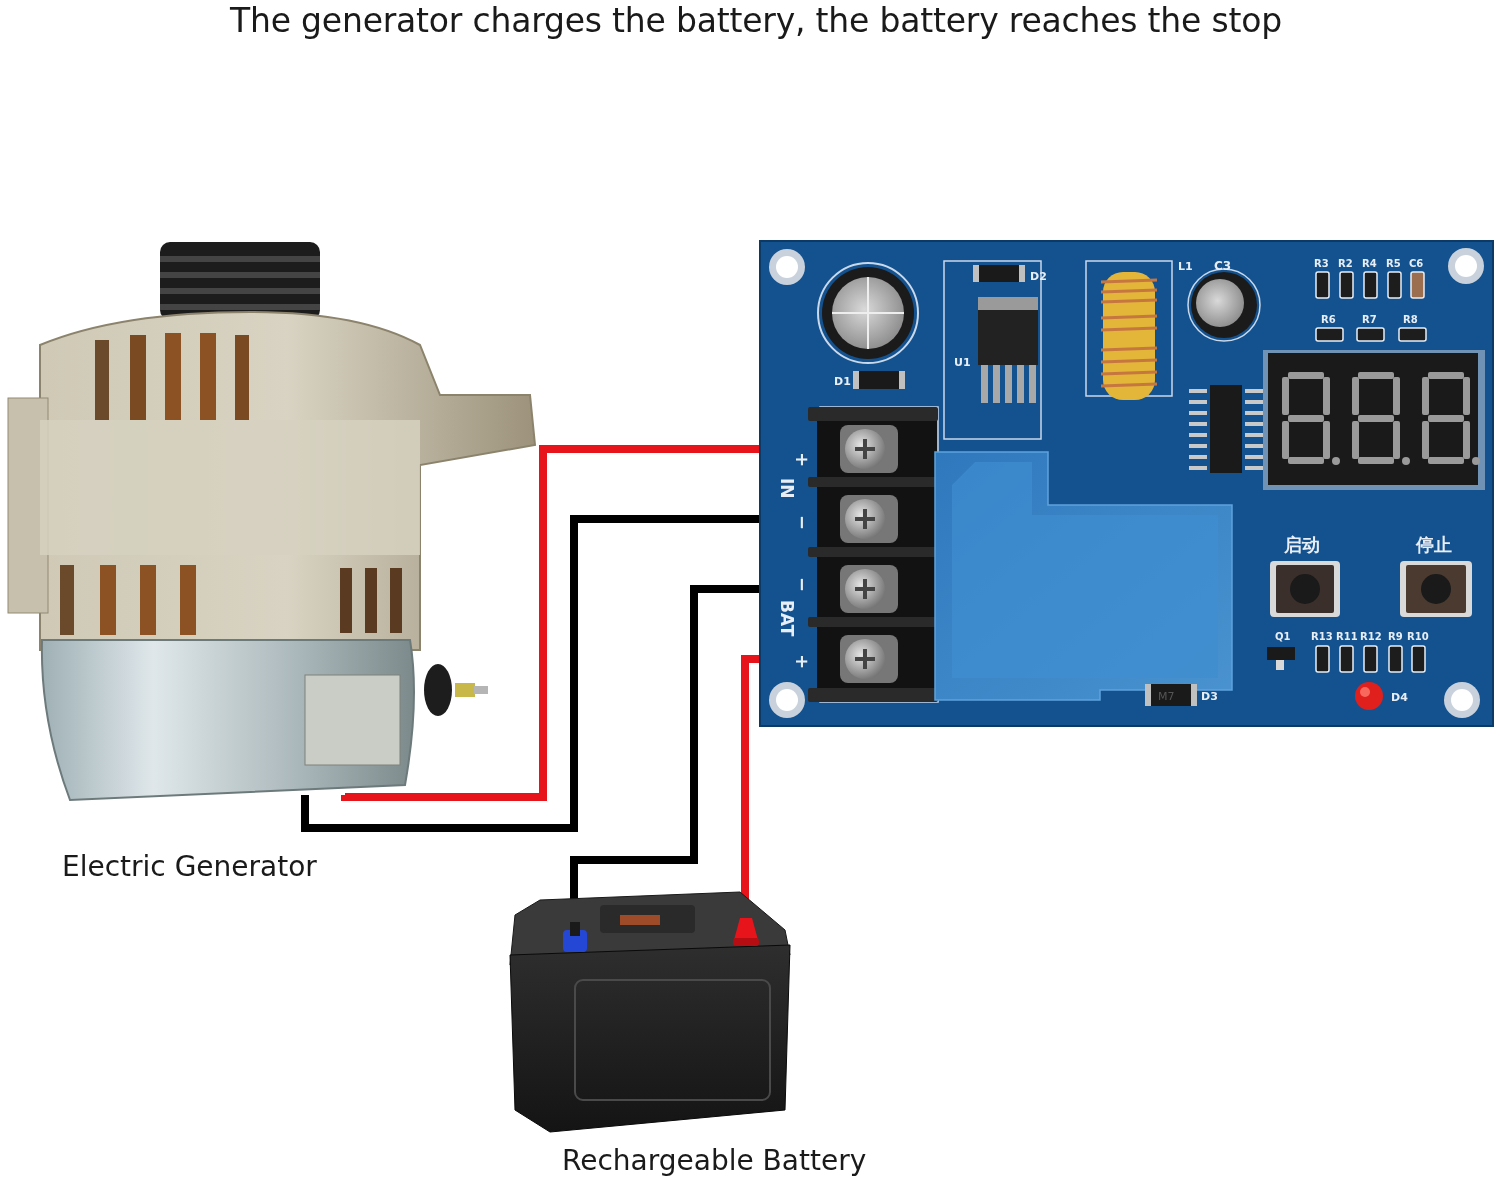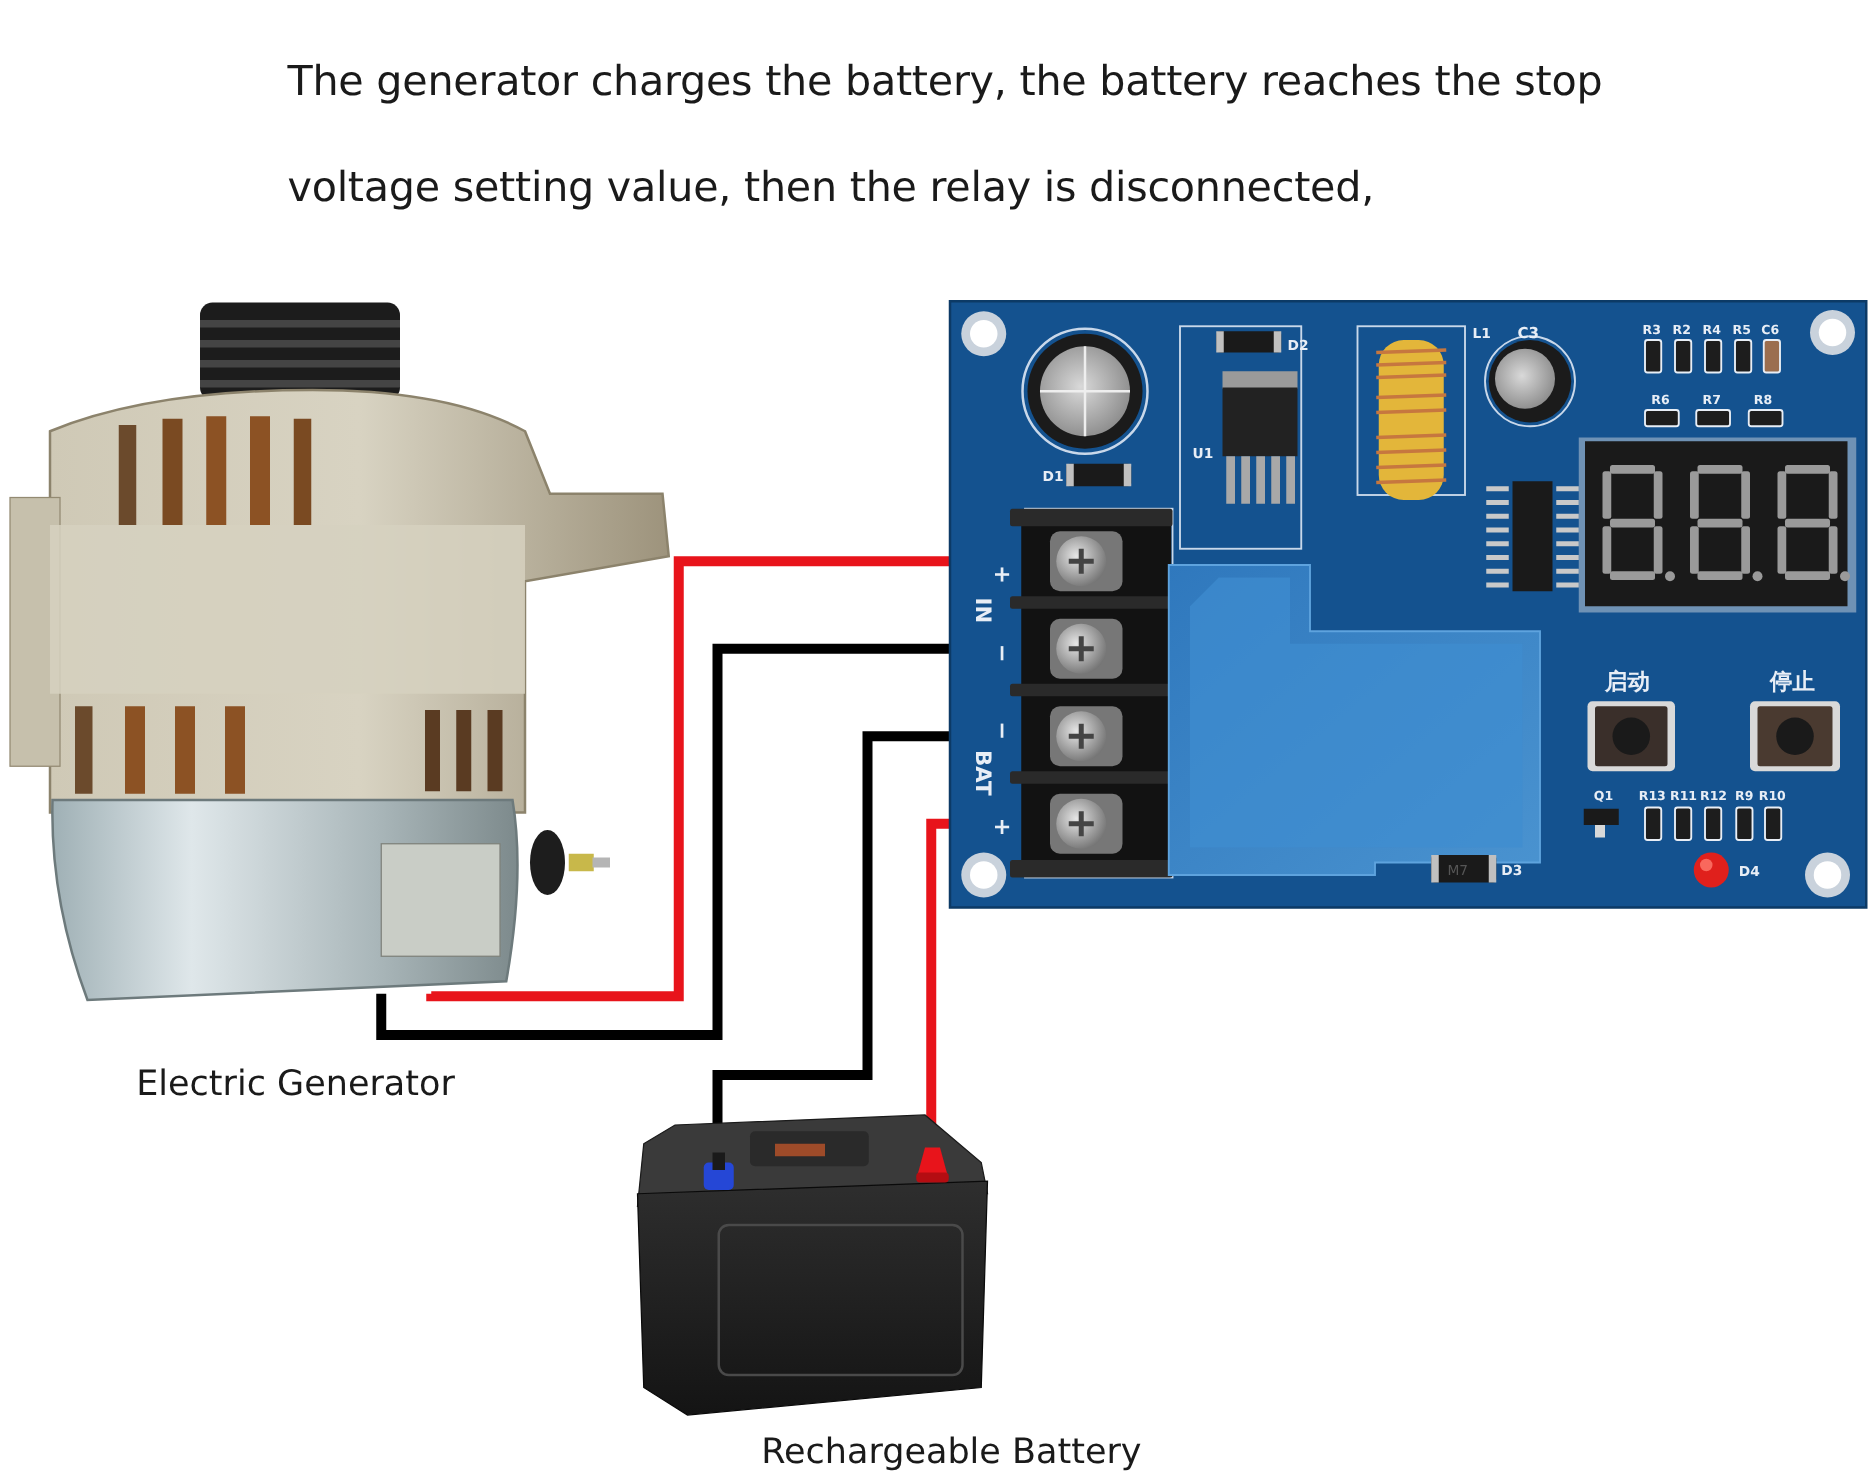--- a/index.html
+++ b/index.html
@@ -1,29 +1,28 @@
 <!DOCTYPE html>
 <html><head>
 <meta charset="utf-8">
 <style>
   html, body { margin:0; padding:0; background:#ffffff; }
   body { width:1500px; height:1183px; position:relative; overflow:hidden; font-family:"DejaVu Sans", sans-serif; }
   .caption { position:absolute; left:230px; top:0px; width:1150px; font-size:33px; line-height:41px; color:#1a1a1a; letter-spacing:-0.2px; }
-  .caption div { white-space:nowrap;margin-top:44px; }
-  .label { position:absolute; font-size:28px; color:#1a1a1a; white-space:nowrap;margin-left:47px; }
+  .caption div { white-space:nowrap; }
+  .label { position:absolute; font-size:28px; color:#1a1a1a; white-space:nowrap; }
   svg.stage { position:absolute; left:0; top:0; }
   .silk { font-family:"DejaVu Sans", sans-serif; fill:#e8eef6; font-weight:bold; }
   .seg { fill:#9a9a9a; }
 </style>
 </head>
 <body>
 
 <div class="caption">
   <div>The generator charges the battery, the battery reaches the stop</div>
-  <div>voltage setting value, then the relay is disconnected,</div>
 </div>
 
 <svg class="stage" width="1500" height="1183" viewBox="0 0 1500 1183">
   <defs>
     <linearGradient id="genBody" x1="0" x2="1" y1="0" y2="0">
       <stop offset="0" stop-color="#cfc9b6"></stop>
       <stop offset="0.5" stop-color="#d8d3c2"></stop>
       <stop offset="1" stop-color="#9d937c"></stop>
     </linearGradient>
     <linearGradient id="genBase" x1="0" x2="1" y1="0" y2="0">

